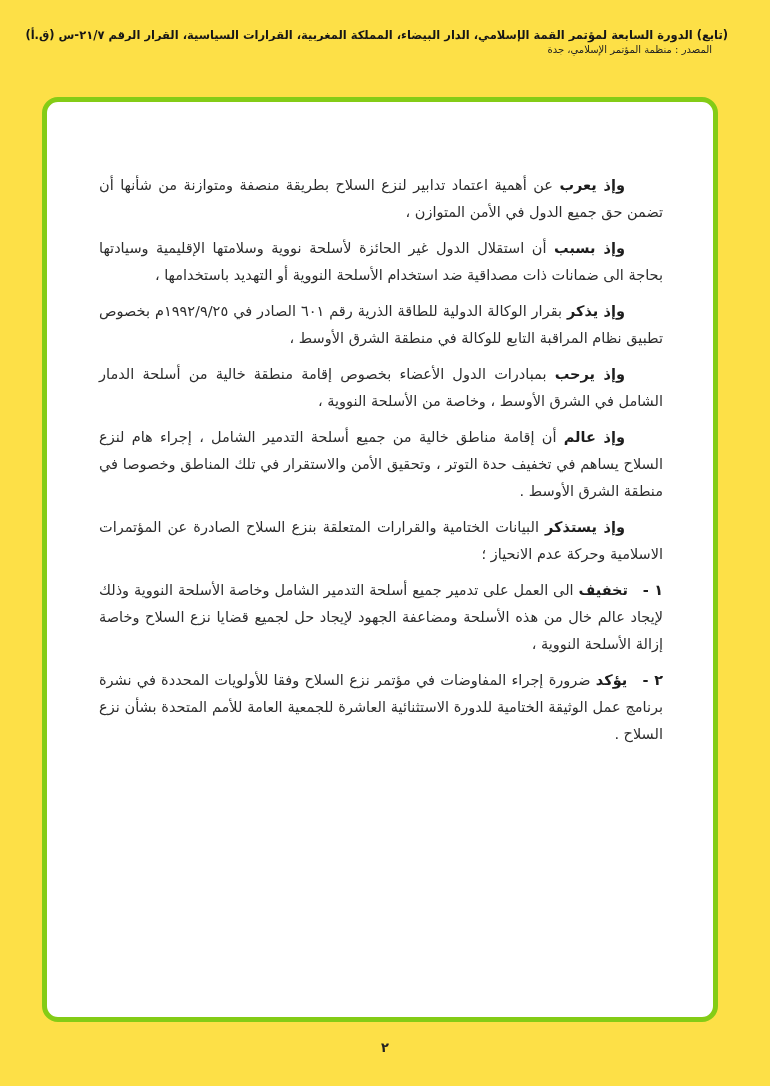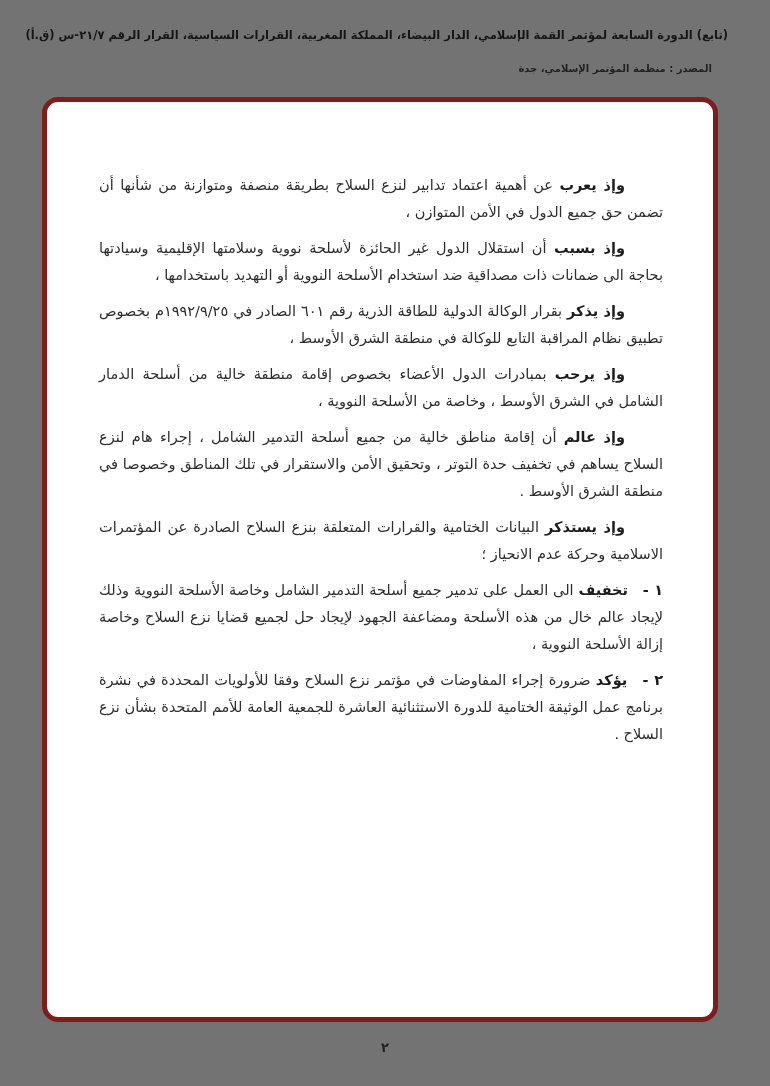--- a/index.html
+++ b/index.html
@@ -5,54 +5,54 @@
   html, body {
     margin: 0;
     padding: 0;
     background: #ffffff;
     font-family: "DejaVu Sans", sans-serif;
   }
   .page {
     position: relative;
     width: 770px;
     height: 1086px;
-    background: #737373;
+    background: #fde047;
     overflow: hidden;
     direction: rtl;
   }
   
   .doc-header {
     position: absolute;
     top: 28px;
     right: 42px;
     left: 42px;
     text-align: right;
     color: #161616;
   }
   .doc-header .line1 {
     font-size: 11.5px;
     font-weight: bold;
     letter-spacing: 0.2px;
     white-space: nowrap;
   }
   .doc-header .line2 {
     font-size: 10px;
-    font-weight: bold;
-    margin-top: 21px;
+    font-weight: normal;
+    margin-top: 2px;
     margin-right: 16px;
     color: #222;
   }
   
   .frame {
     position: absolute;
     top: 97px;
     left: 42px;
     width: 676px;
     height: 925px;
-    border: 5px solid #7f1d1d;
+    border: 5px solid #84cc16;
     border-radius: 16px;
     background: #ffffff;
     box-sizing: border-box;
     overflow: hidden;
   }
   .content {
     position: absolute;
     top: 70px;
     right: 50px;
     left: 52px;

